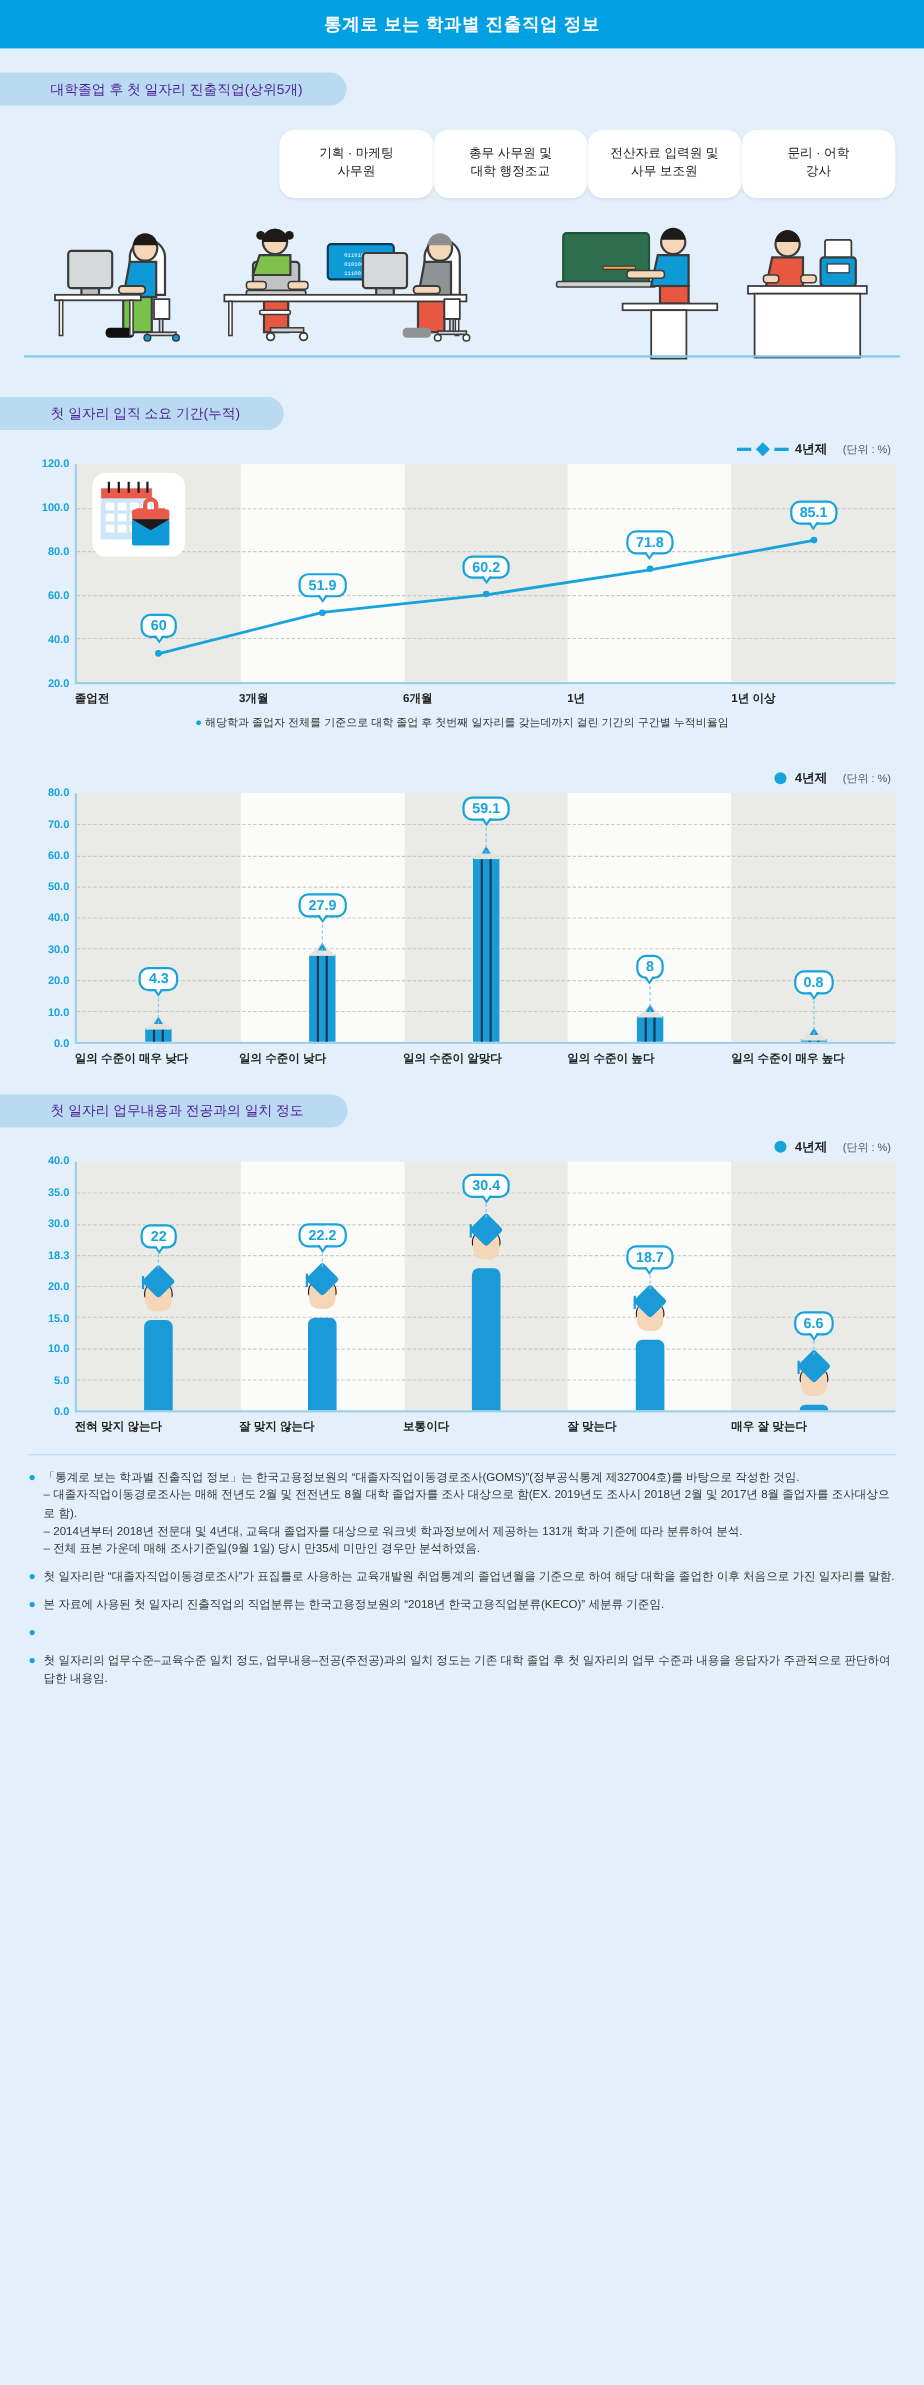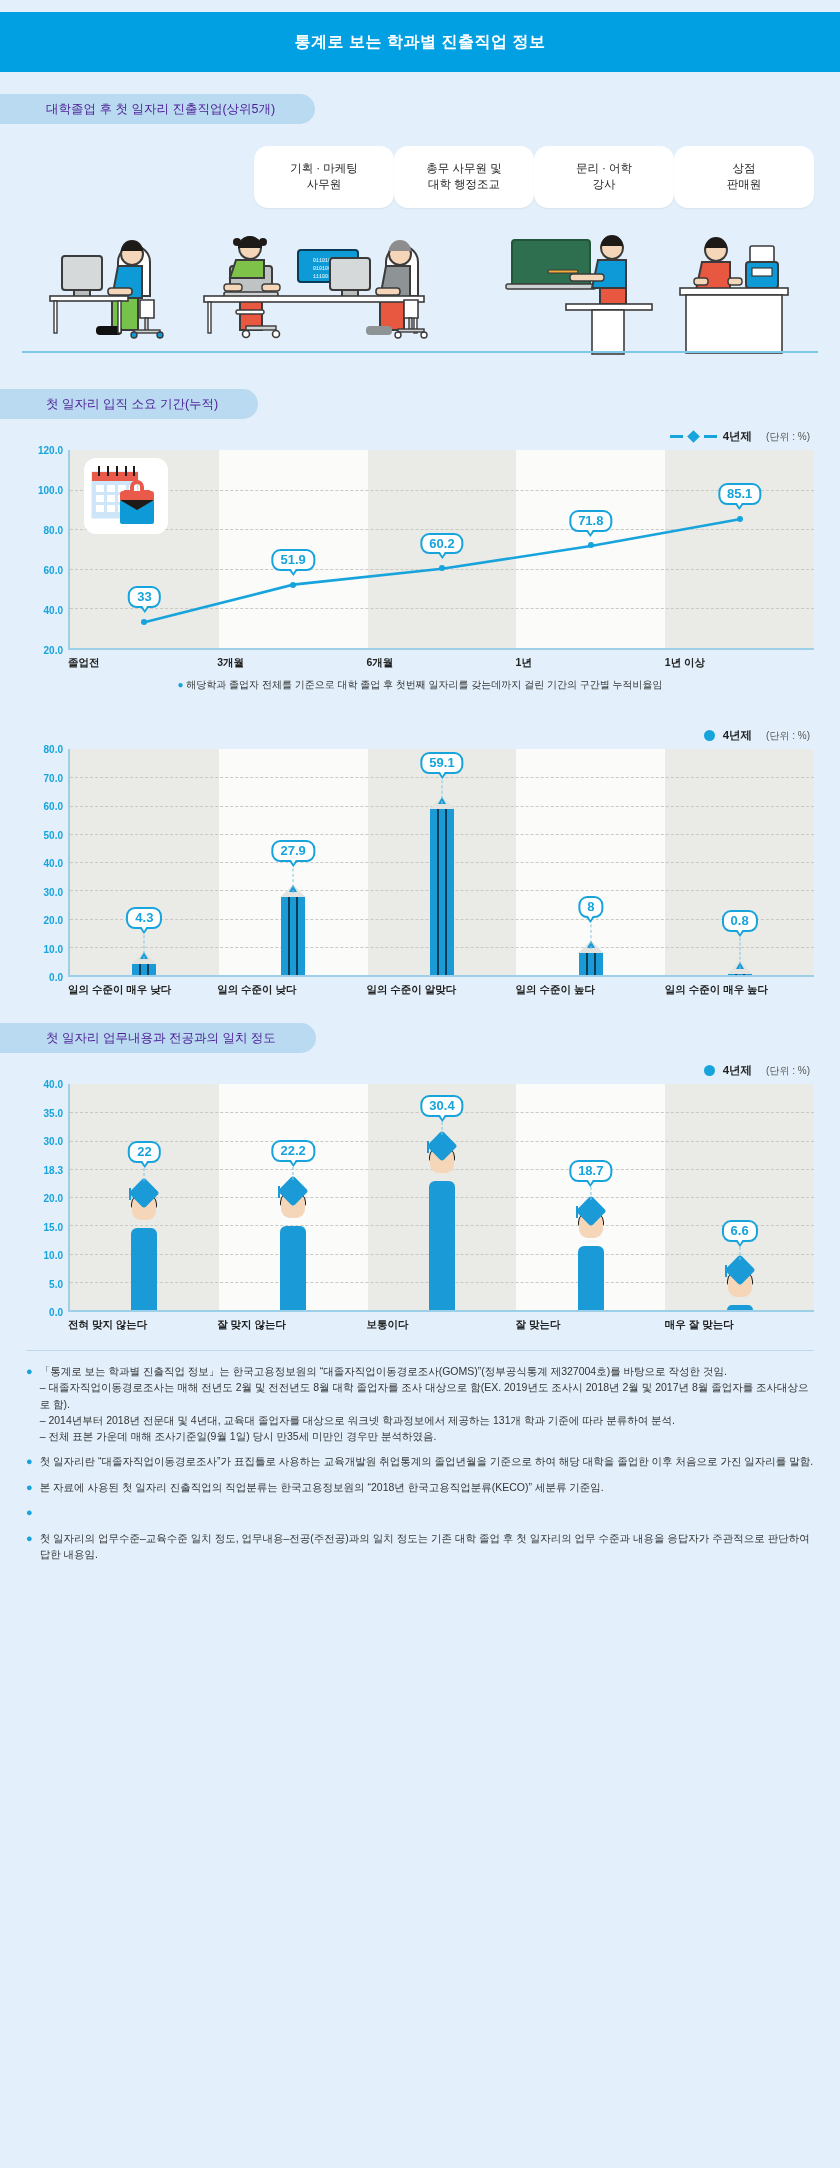--- a/index.html
+++ b/index.html
@@ -11,26 +11,25 @@
   .page {
     position: relative;
     width: 840px;
     height: 2168px;
     background: #e3f0fb;
     overflow: hidden;
   }
 
   
   .titlebar {
-    height: 60px;
+    height: 44px;
     background: #00a0e2;
     display: flex;
     align-items: center;
     justify-content: center;
-    margin-top: 12px;
   }
   .titlebar .t {
     color: #ffffff;
     font-size: 16px;
     font-weight: bold;
     letter-spacing: .5px;
   }
 
   
   .pill {
@@ -339,26 +338,26 @@
     <div class="cards">
       <div class="card">
         <div class="lbl">기획 · 마케팅
 사무원</div>
       </div>
       <div class="card">
         <div class="lbl">총무 사무원 및
 대학 행정조교</div>
       </div>
       <div class="card">
+        <div class="lbl">전산자료 입력원 및
+사무 보조원</div>
+      </div>
+      <div class="card">
         <div class="lbl">문리 · 어학
 강사</div>
-      </div>
-      <div class="card">
-        <div class="lbl">상점
-판매원</div>
       </div>
     </div>
 
     
     <div class="illus">
       <svg width="840" height="145" viewBox="0 0 840 145">
 
         <g>
           <rect x="62" y="38" width="40" height="34" rx="3" fill="#d6d9da" stroke="#3b3b3b" stroke-width="2"></rect>
           <rect x="74" y="72" width="16" height="7" fill="#b9bdbe" stroke="#3b3b3b" stroke-width="2"></rect>
@@ -520,21 +519,21 @@
         <div class="datalayer">
           <svg width="100%" height="100%" viewBox="0 0 500 200" preserveAspectRatio="none">
             <polyline points="50,174 150,136 250,120 350,97 450,70" fill="none" stroke="#17a3dc" stroke-width="2.6" vector-effect="non-scaling-stroke"></polyline>
           </svg>
           <div class="pt" style="left:10%;  bottom:13.0%"></div>
           <div class="pt" style="left:30%;  bottom:31.9%"></div>
           <div class="pt" style="left:50%;  bottom:40.2%"></div>
           <div class="pt" style="left:70%;  bottom:51.8%"></div>
           <div class="pt" style="left:90%;  bottom:65.1%"></div>
 
-          <div class="bub" style="left:10%; top:80.0%">33</div>
+          <div class="bub" style="left:10%; top:80.0%">60</div>
           <div class="bub" style="left:30%; top:61.1%">51.9</div>
           <div class="bub" style="left:50%; top:52.8%">60.2</div>
           <div class="bub" style="left:70%; top:41.2%">71.8</div>
           <div class="bub" style="left:90%; top:27.9%">85.1</div>
         </div>
       </div>
     </div>
 
     <div class="xlabels">
       <span>졸업전</span>

